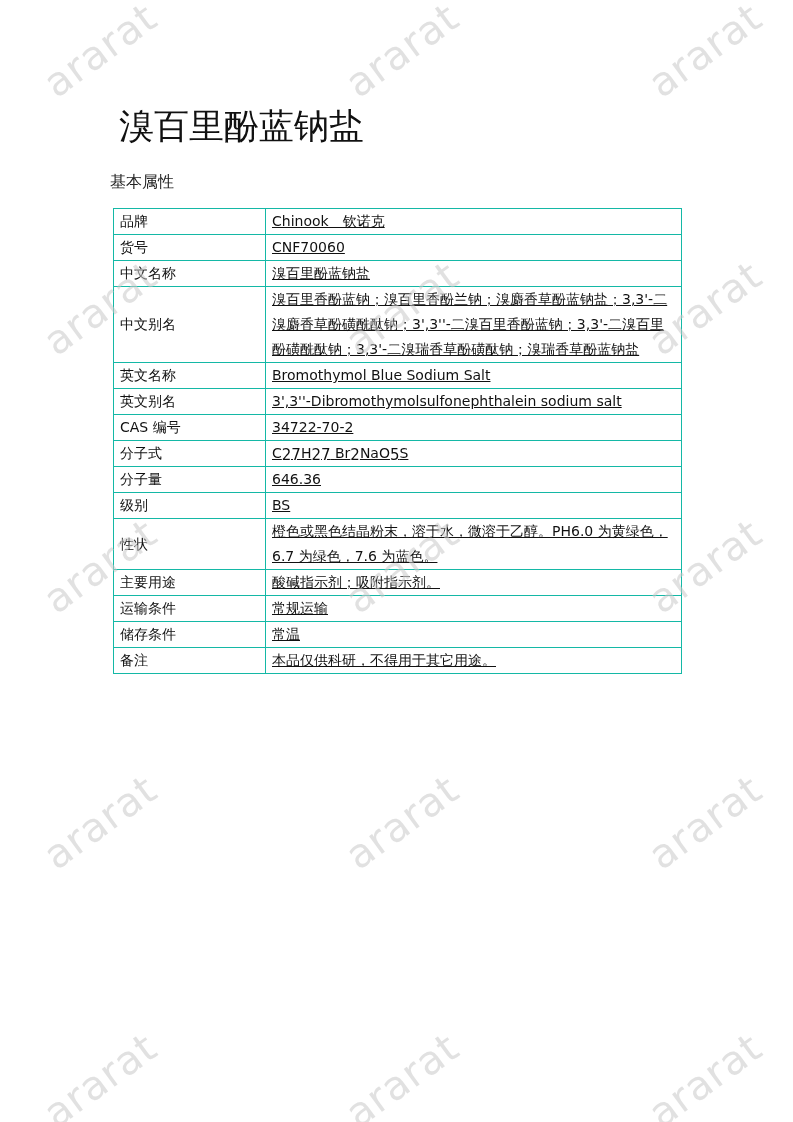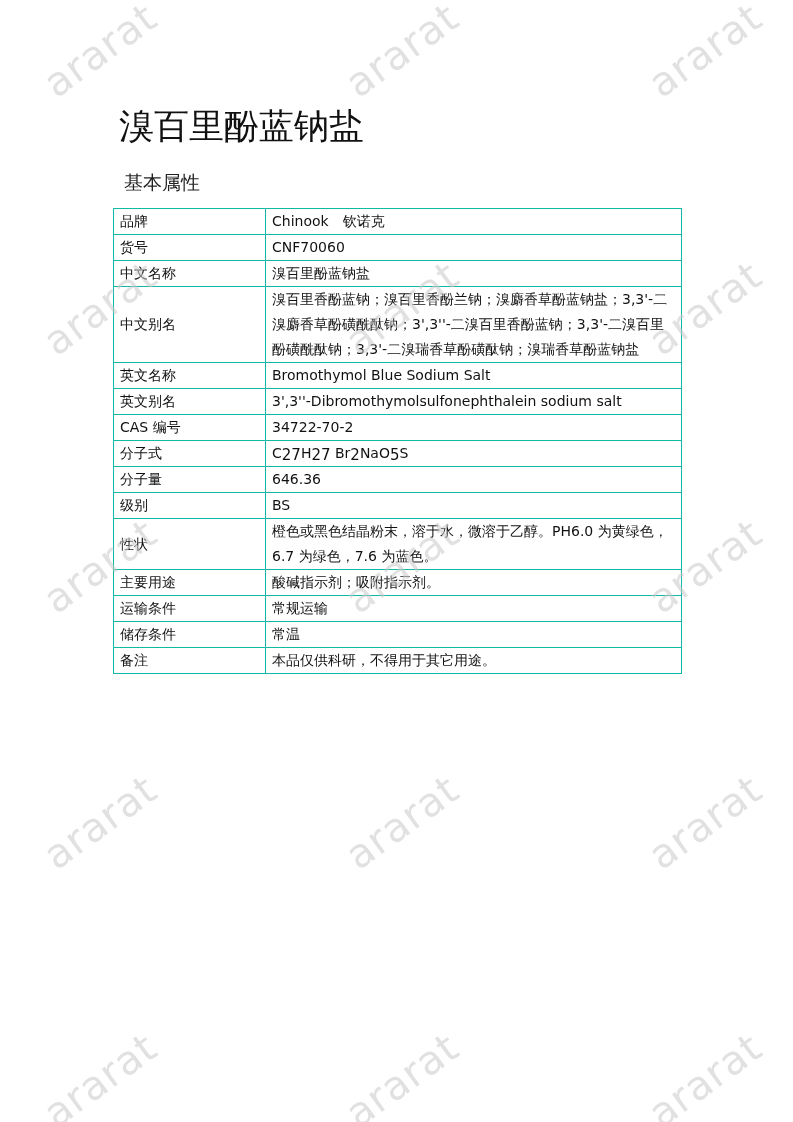--- a/index.html
+++ b/index.html
@@ -21,23 +21,23 @@
       top: 103px;
       font-size: 35px;
       line-height: 46px;
       font-weight: normal;
       margin: 0;
       letter-spacing: 0px;
       color: #111;
     }
     .section-label {
       position: absolute;
-      left: 124px;
+      left: 110px;
       top: 172px;
-      font-size: 19px;
+      font-size: 16px;
       line-height: 20px;
       color: #222;
     }
     table.props {
       position: absolute;
       left: 113px;
       top: 208px;
       width: 568px;
       border-collapse: collapse;
       font-size: 14px;
@@ -50,20 +50,21 @@
       vertical-align: middle;
       line-height: 25px;
       height: 25px;
     }
     table.props td.key {
       width: 139px;
     }
     table.props td.val {
       width: 403px;
       word-break: break-all;
+      text-decoration: underline;
     }
     table.props td.multi {
       line-height: 25px;
       padding-top: 0;
       padding-bottom: 0;
     }
     sub {
       font-size: 15px;
       vertical-align: -2px;
       line-height: 0;

